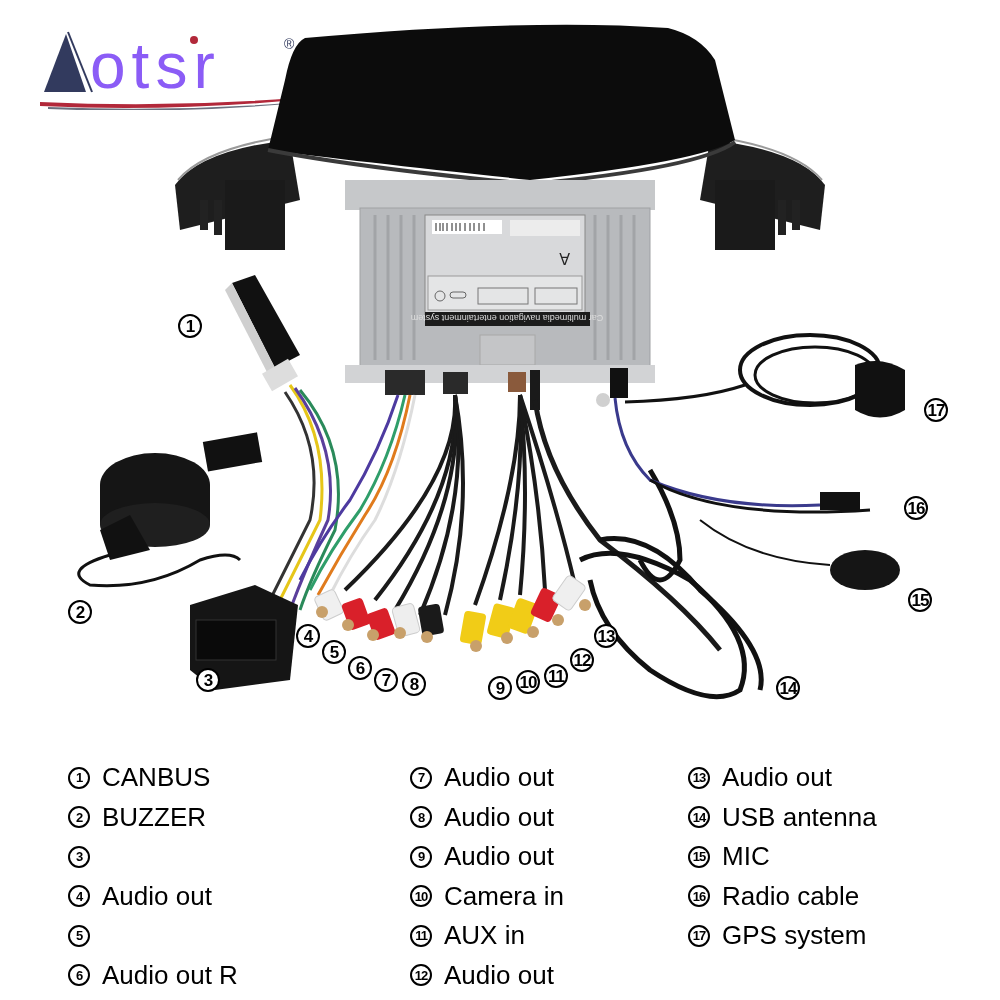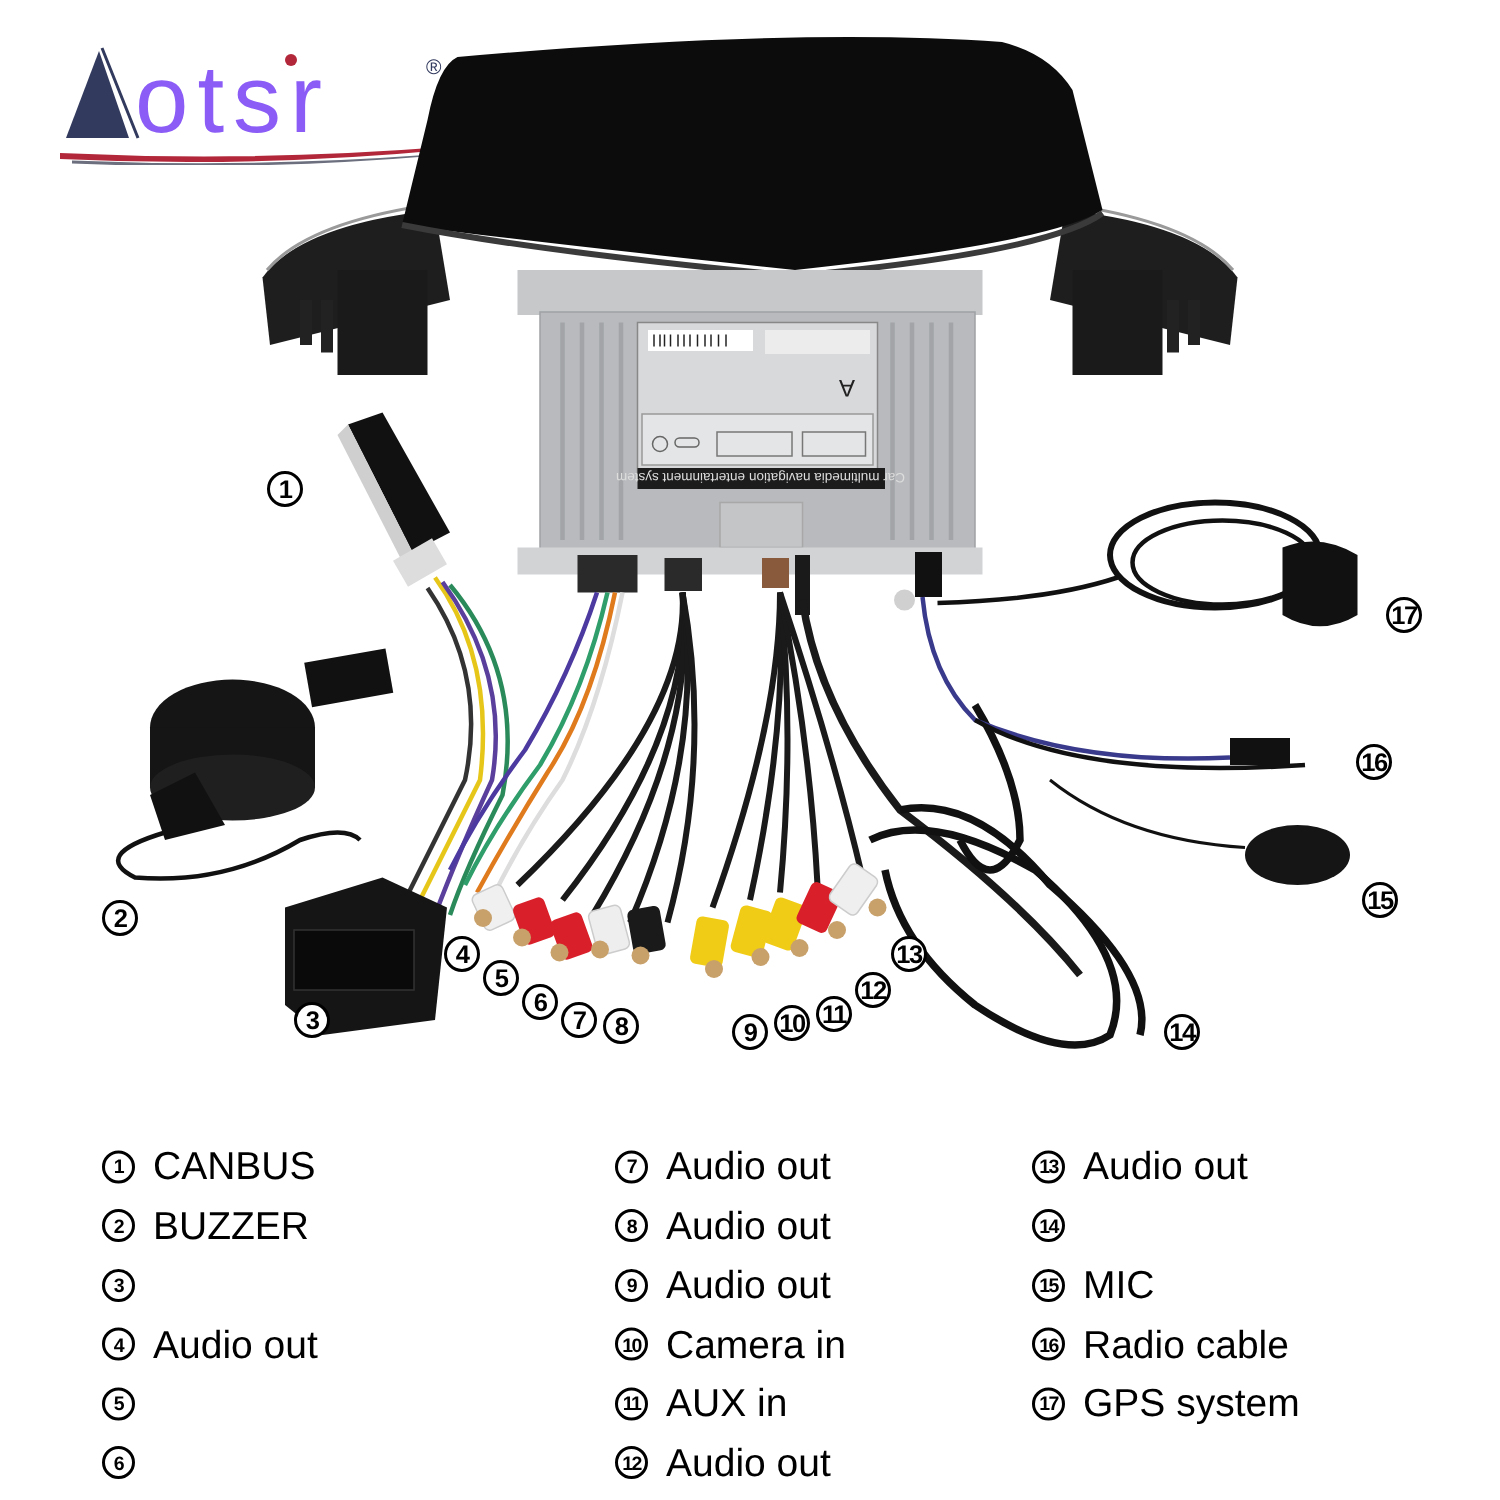--- a/index.html
+++ b/index.html
@@ -231,20 +231,21 @@
     </div>
   <div class="legend-item">
       <span class="legend-num">4</span>
       <span>Audio out</span>
     </div>
   <div class="legend-item">
       <span class="legend-num">5</span>
     </div>
   <div class="legend-item">
       <span class="legend-num">6</span>
+      <span>Audio out R</span>
     </div>
 </div>
 
 <div class="legend-col" style="left:410px">
   <div class="legend-item">
       <span class="legend-num">7</span>
       <span>Audio out</span>
     </div>
   <div class="legend-item">
       <span class="legend-num">8</span>
@@ -268,20 +269,21 @@
     </div>
 </div>
 
 <div class="legend-col" style="left:688px">
   <div class="legend-item">
       <span class="legend-num">13</span>
       <span>Audio out</span>
     </div>
   <div class="legend-item">
       <span class="legend-num">14</span>
+      <span>USB antenna</span>
     </div>
   <div class="legend-item">
       <span class="legend-num">15</span>
       <span>MIC</span>
     </div>
   <div class="legend-item">
       <span class="legend-num">16</span>
       <span>Radio cable</span>
     </div>
   <div class="legend-item">

